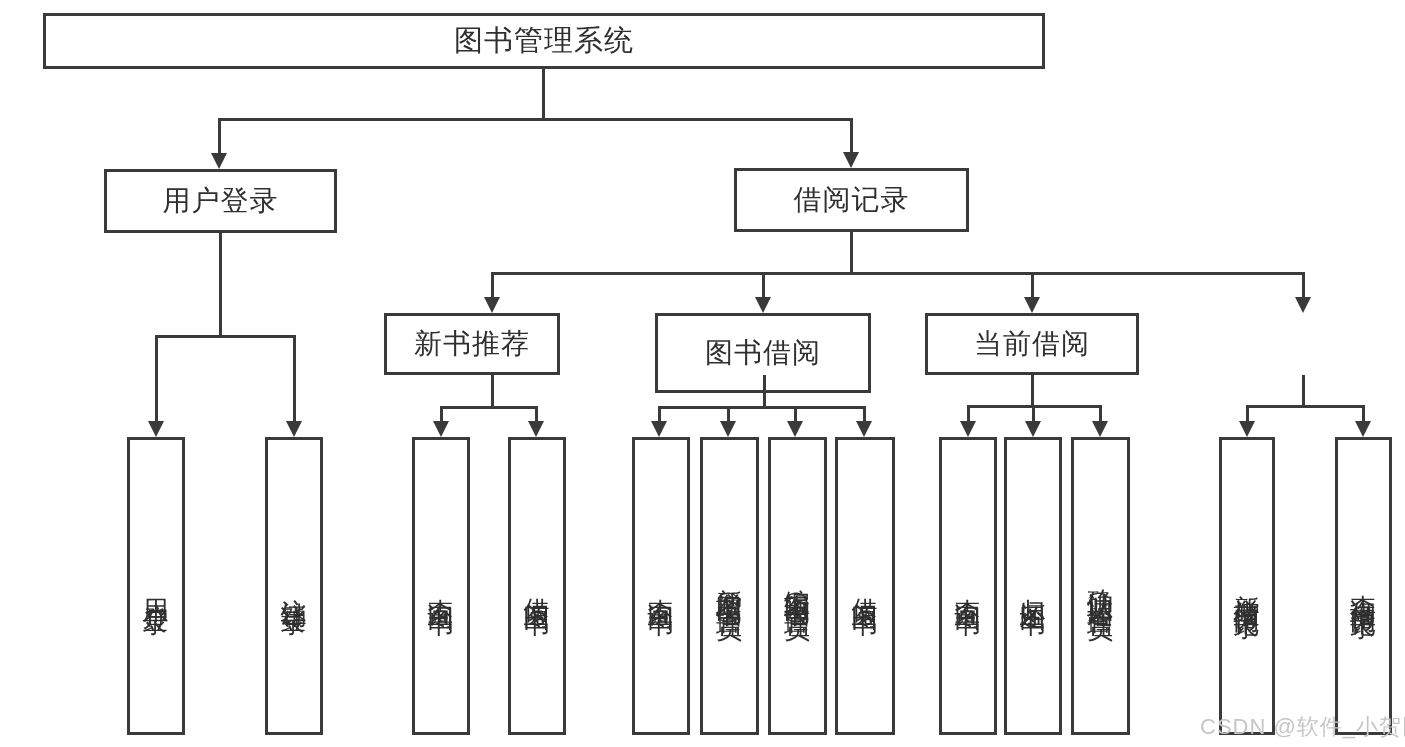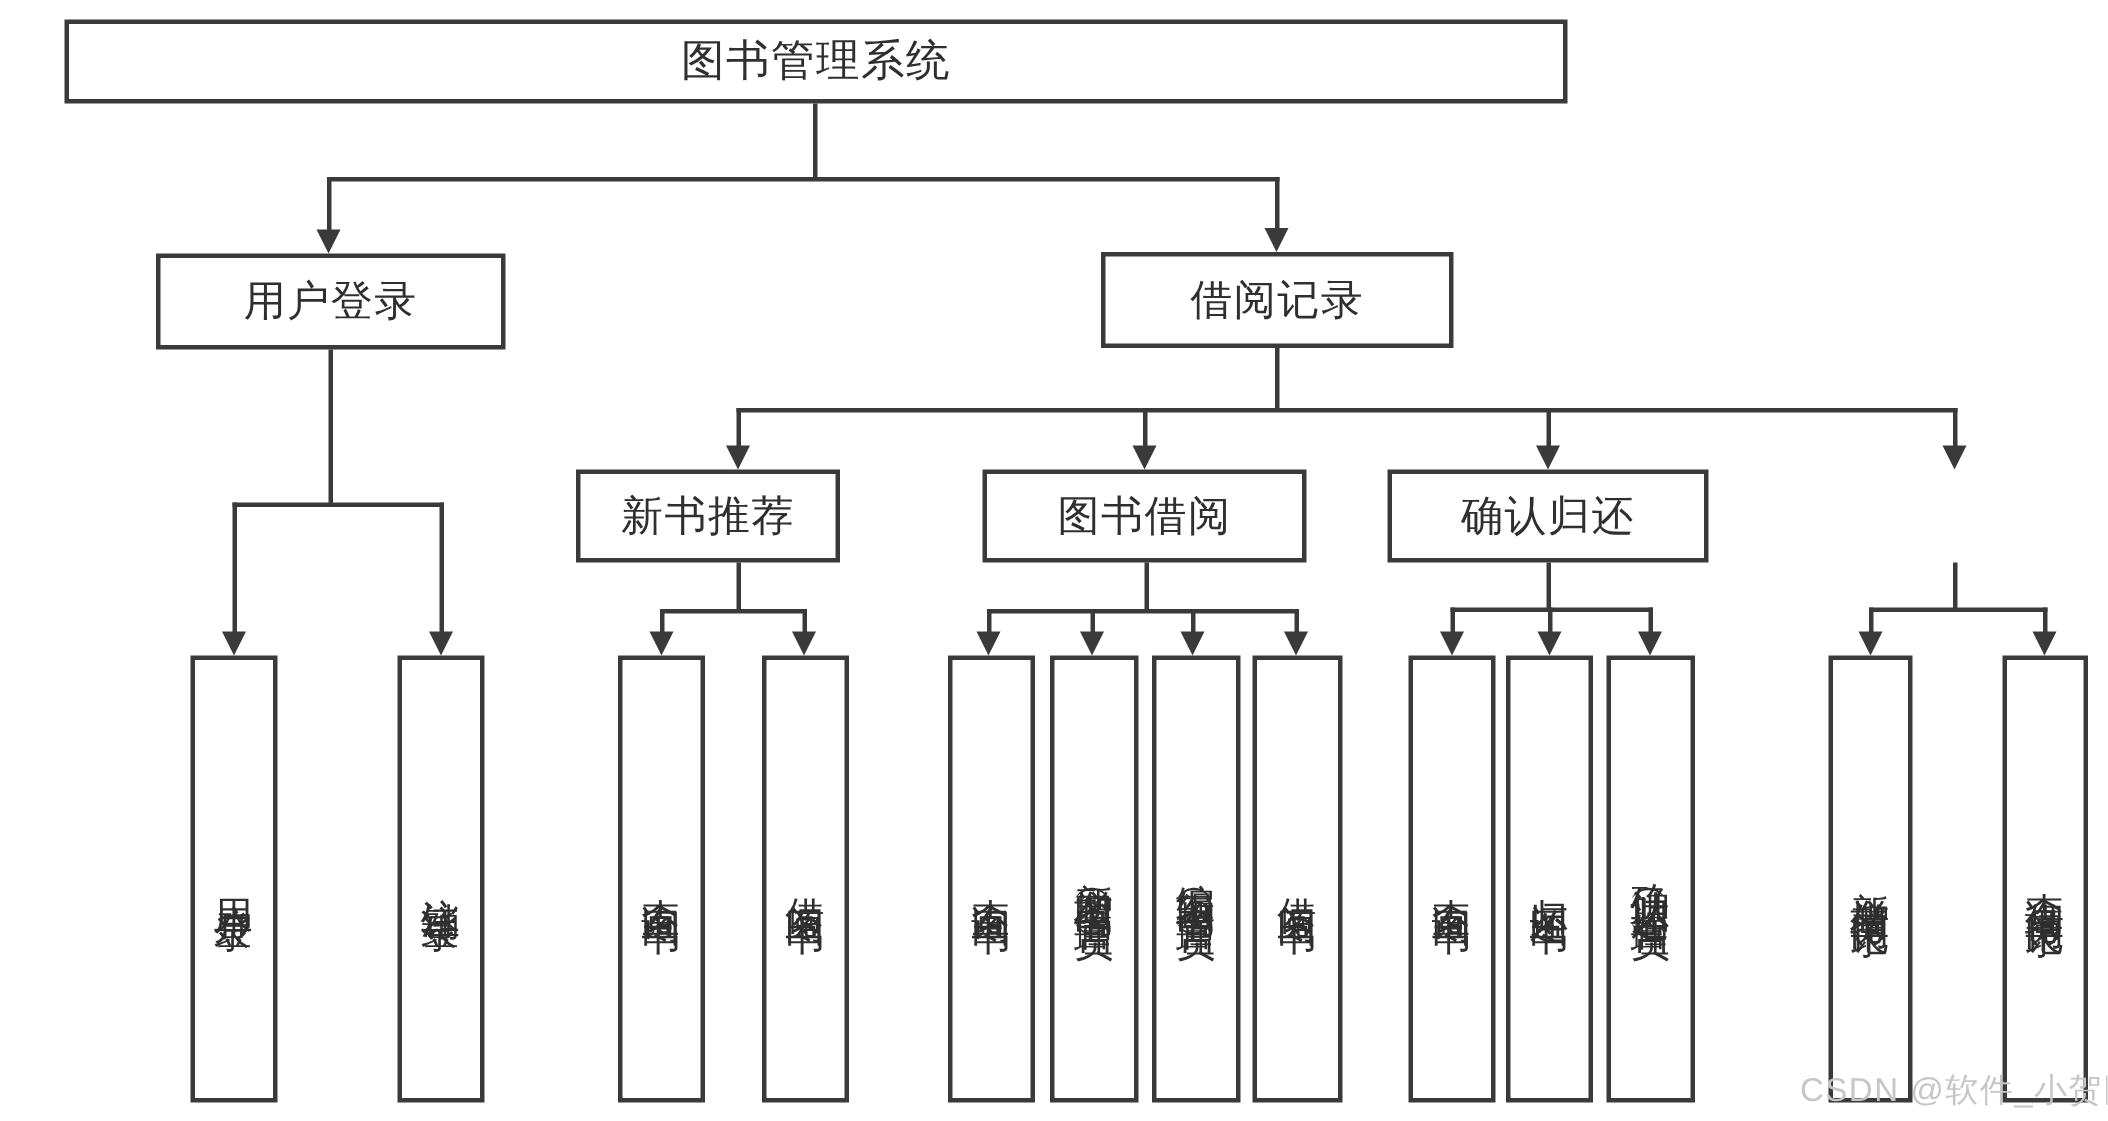--- a/index.html
+++ b/index.html
@@ -63,26 +63,26 @@
   </div>
 
   <div class="node h-node" style="left:712px;top:168px;width:235px;height:64px;">
     <span>借阅记录</span>
   </div>
 
   <div class="node h-node" style="left:362px;top:313px;width:176px;height:62px;">
     <span>新书推荐</span>
   </div>
 
-  <div class="node h-node" style="left:633px;top:313px;width:216px;height:62px;">
+  <div class="node h-node" style="left:633px;top:313px;width:216px;height:80px;">
     <span>图书借阅</span>
   </div>
 
   <div class="node h-node" style="left:903px;top:313px;width:214px;height:62px;">
-    <span>确认归还</span>
+    <span>当前借阅</span>
   </div>
 
 
   <div class="node v-node" style="left:105px;top:437px;width:58px;height:298px;">
     <span>用户登录</span>
   </div>
 
   <div class="node v-node" style="left:243px;top:437px;width:58px;height:298px;">
     <span>注销登录</span>
   </div>

